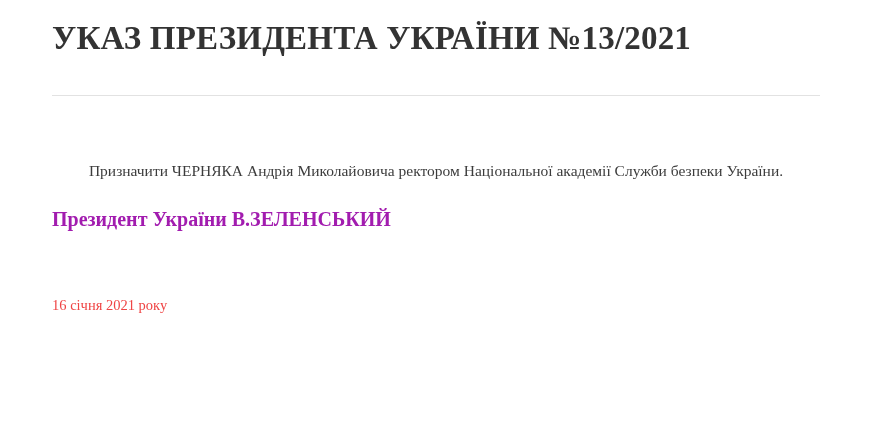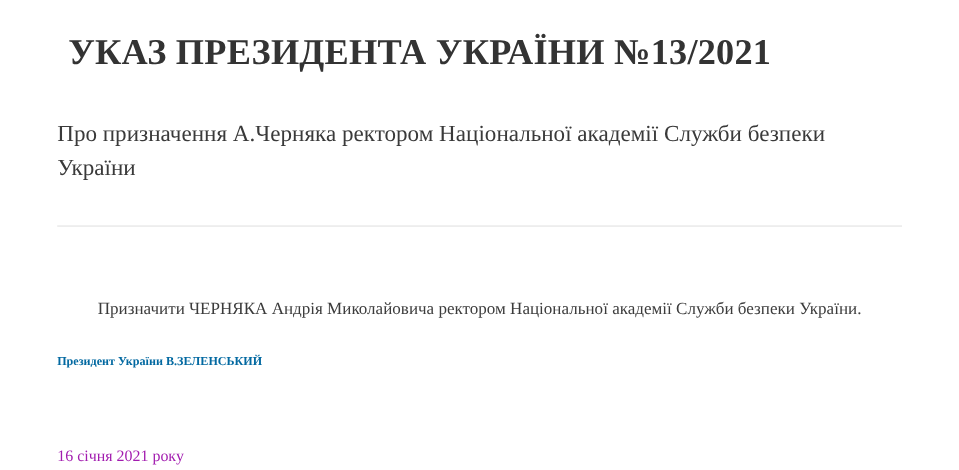--- a/index.html
+++ b/index.html
@@ -21,21 +21,21 @@
     padding: 0 52px;
     position: relative;
   }
   .doc-title {
     font-family: "Liberation Serif", "DejaVu Serif", serif;
     font-size: 33px;
     line-height: 40px;
     font-weight: 700;
     color: #333333;
     letter-spacing: 0.2px;
-    margin: 10px;
+    margin: 0;
     padding-top: 18px;
     white-space: nowrap;
   }
   .doc-subtitle {
     font-family: "Liberation Serif", "DejaVu Serif", serif;
     font-size: 21px;
     line-height: 31px;
     font-weight: 400;
     color: #3a3a3a;
     margin: 0;
@@ -56,44 +56,43 @@
     font-family: "Liberation Serif", "DejaVu Serif", serif;
     font-size: 15.5px;
     line-height: 26px;
     color: #3c3c3c;
     margin: 0;
     max-width: 778px;
     text-align: center;
   }
   .signature {
     font-family: "Liberation Serif", "DejaVu Serif", serif;
-    font-size: 11px;
+    font-size: 20px;
     line-height: 26px;
     font-weight: 700;
-    color: #0369a1;
+    color: #a21caf;
     margin: 0;
     padding-top: 22px;
   }
   .date-line {
     font-family: "Liberation Serif", "DejaVu Serif", serif;
     font-size: 14.5px;
     line-height: 22px;
-    color: #a21caf;
+    color: #ef4444;
     margin: 0;
     padding-top: 62px;
   }
 </style>
 </head>
 <body>
 
 <div class="page">
 
   <h1 class="doc-title">УКАЗ ПРЕЗИДЕНТА УКРАЇНИ №13/2021</h1>
 
-  <h2 class="doc-subtitle">Про призначення А.Черняка ректором Національної академії Служби безпеки України</h2>
 
   <hr class="divider">
 
   <div class="body-block">
     <p class="body-text">Призначити ЧЕРНЯКА Андрія Миколайовича ректором Національної академії Служби безпеки України.</p>
 
     <p class="signature">Президент України В.ЗЕЛЕНСЬКИЙ</p>
 
     <p class="date-line">16 січня 2021 року</p>
   </div>

